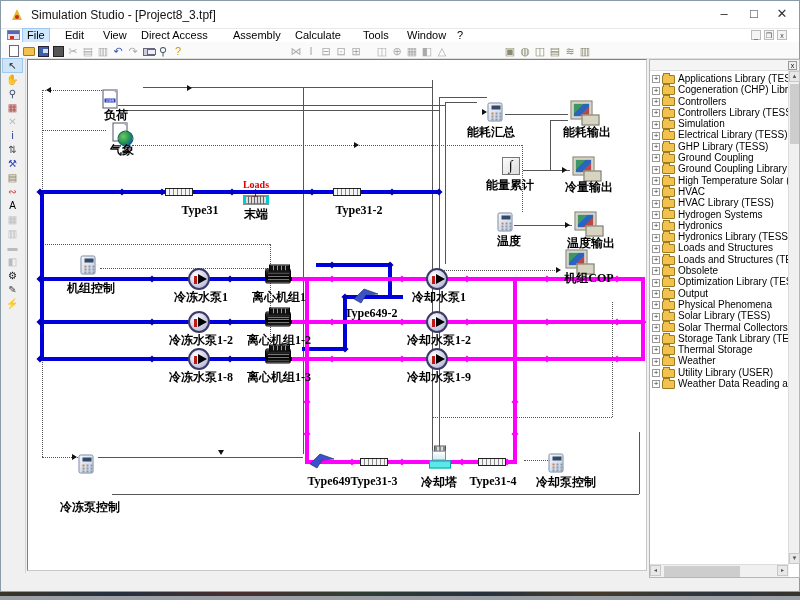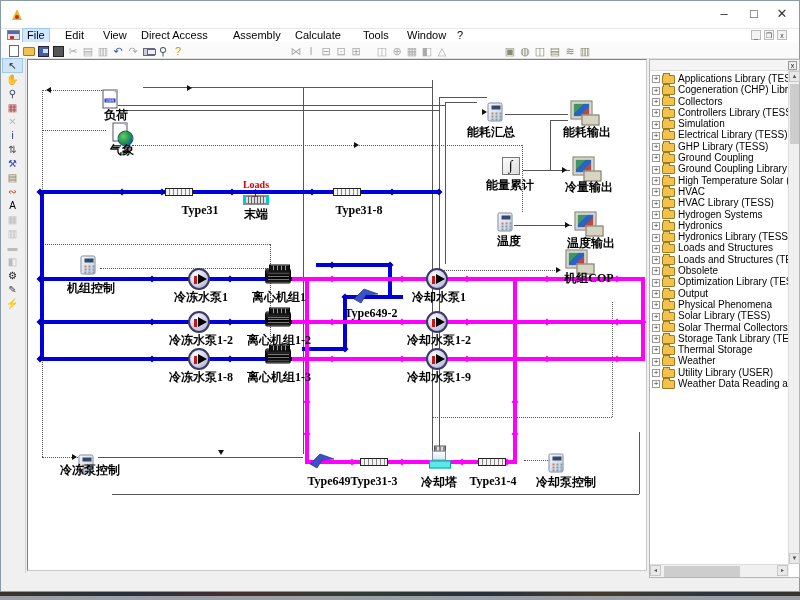--- a/index.html
+++ b/index.html
@@ -115,20 +115,21 @@
 </head>
 <body>
 
 <div id="app">
 
   <div id="titlebar">
     <div id="app-icon">
         <div class="flask"></div>
         <div class="dot"></div>
       </div>
+    <span id="title-text">Simulation Studio - [Project8_3.tpf]</span>
     <div class="winbtn" id="btn-min">–</div>
     <div class="winbtn" id="btn-max">□</div>
     <div class="winbtn" id="btn-close">✕</div>
   </div>
 
   <div id="menubar">
     <div id="mdi-icon"></div>
   <span class="menu-item hl" style="left: 22px;">File</span>
       <span class="menu-item" style="left: 60px;">Edit</span>
       <span class="menu-item" style="left: 98px;">View</span>
@@ -326,21 +327,21 @@
         <div class="utxt">USER</div>
       </div>
       <div class="comp-label" style="left: 88px; top: 47px;">负荷</div>
       <div class="comp ic-file-globe" style="left: 92px; top: 72px;"></div>
       <div class="comp-label" style="left: 94px; top: 82px;">气象</div>
       <div class="comp ic-pipe" style="left: 151px; top: 132px;"></div>
       <div class="comp-label" style="left: 172px; top: 143px;">Type31</div>
       <div class="comp ic-pipe-t" style="left: 228px; top: 140px;"></div>
       <div class="comp-label" style="left: 228px; top: 146px;">末端</div>
       <div class="comp ic-pipe" style="left: 319px; top: 132px;"></div>
-      <div class="comp-label" style="left: 331px; top: 143px;">Type31-8</div>
+      <div class="comp-label" style="left: 331px; top: 143px;">Type31-2</div>
       <div class="comp ic-pump" style="left: 171px; top: 219px;"></div>
       <div class="comp-label" style="left: 173px; top: 229px;">冷冻水泵1</div>
       <div class="comp ic-pump" style="left: 171px; top: 262px;"></div>
       <div class="comp-label" style="left: 173px; top: 272px;">冷冻水泵1-2</div>
       <div class="comp ic-pump" style="left: 171px; top: 299px;"></div>
       <div class="comp-label" style="left: 173px; top: 309px;">冷冻水泵1-8</div>
       <div class="comp ic-chiller" style="left: 250px; top: 216px;"></div>
       <div class="comp-label" style="left: 251px; top: 229px;">离心机组1</div>
       <div class="comp ic-chiller" style="left: 250px; top: 259px;"></div>
       <div class="comp-label" style="left: 251px; top: 272px;">离心机组1-2</div>
@@ -366,21 +367,21 @@
       <div class="comp-label" style="left: 482px; top: 117px;">能量累计</div>
       <div class="comp ic-plotter" style="left: 559px; top: 109px;"></div>
       <div class="comp-label" style="left: 561px; top: 119px;">冷量输出</div>
       <div class="comp ic-calc" style="left: 477px; top: 162px;"></div>
       <div class="comp-label" style="left: 481px; top: 173px;">温度</div>
       <div class="comp ic-plotter" style="left: 561px; top: 164px;"></div>
       <div class="comp-label" style="left: 563px; top: 175px;">温度输出</div>
       <div class="comp ic-calc" style="left: 60px; top: 205px;"></div>
       <div class="comp-label" style="left: 63px; top: 220px;">机组控制</div>
       <div class="comp ic-calc" style="left: 58px; top: 404px;"></div>
-      <div class="comp-label" style="left: 62px; top: 402px;">冷冻泵控制</div>
+      <div class="comp-label" style="left: 62px; top: 439px;">冷冻泵控制</div>
       <div class="comp ic-tee" style="left: 294px; top: 402px;"><svg width="26" height="18" viewBox="0 0 26 18">
           <polygon points="1,13 11,3 25,8 13,9 8,17" fill="#3a52c8" stroke="#22307a" stroke-width="0.7"></polygon>
         </svg></div>
       <div class="comp-label" style="left: 301px; top: 414px;">Type649</div>
       <div class="comp ic-pipe" style="left: 346px; top: 402px;"></div>
       <div class="comp-label" style="left: 346px; top: 414px;">Type31-3</div>
       <div class="comp ic-tower" style="left: 411px; top: 396px;">
         <div class="mid"></div>
       </div>
       <div class="comp-label" style="left: 411px; top: 414px;">冷却塔</div>
@@ -390,21 +391,21 @@
       <div class="comp-label" style="left: 538px; top: 414px;">冷却泵控制</div>
     </div>
 
   <div id="sidebar">
     <div id="sb-topstrip">
       <div id="sb-closebox">x</div>
     </div>
     <div id="tree">
         <div class="tree-row"><span class="tree-plus">+</span><span class="tree-folder"></span><span>Applications Library (TESS)</span></div>
         <div class="tree-row"><span class="tree-plus">+</span><span class="tree-folder"></span><span>Cogeneration (CHP) Library (TESS)</span></div>
-        <div class="tree-row"><span class="tree-plus">+</span><span class="tree-folder"></span><span>Collectors</span></div>
+        <div class="tree-row"><span class="tree-plus">+</span><span class="tree-folder"></span><span>Controllers</span></div>
         <div class="tree-row"><span class="tree-plus">+</span><span class="tree-folder"></span><span>Controllers Library (TESS)</span></div>
         <div class="tree-row"><span class="tree-plus">+</span><span class="tree-folder"></span><span>Simulation</span></div>
         <div class="tree-row"><span class="tree-plus">+</span><span class="tree-folder"></span><span>Electrical Library (TESS)</span></div>
         <div class="tree-row"><span class="tree-plus">+</span><span class="tree-folder"></span><span>GHP Library (TESS)</span></div>
         <div class="tree-row"><span class="tree-plus">+</span><span class="tree-folder"></span><span>Ground Coupling</span></div>
         <div class="tree-row"><span class="tree-plus">+</span><span class="tree-folder"></span><span>Ground Coupling Library (TESS)</span></div>
         <div class="tree-row"><span class="tree-plus">+</span><span class="tree-folder"></span><span>High Temperature Solar (TESS)</span></div>
         <div class="tree-row"><span class="tree-plus">+</span><span class="tree-folder"></span><span>HVAC</span></div>
         <div class="tree-row"><span class="tree-plus">+</span><span class="tree-folder"></span><span>HVAC Library (TESS)</span></div>
         <div class="tree-row"><span class="tree-plus">+</span><span class="tree-folder"></span><span>Hydrogen Systems</span></div>

